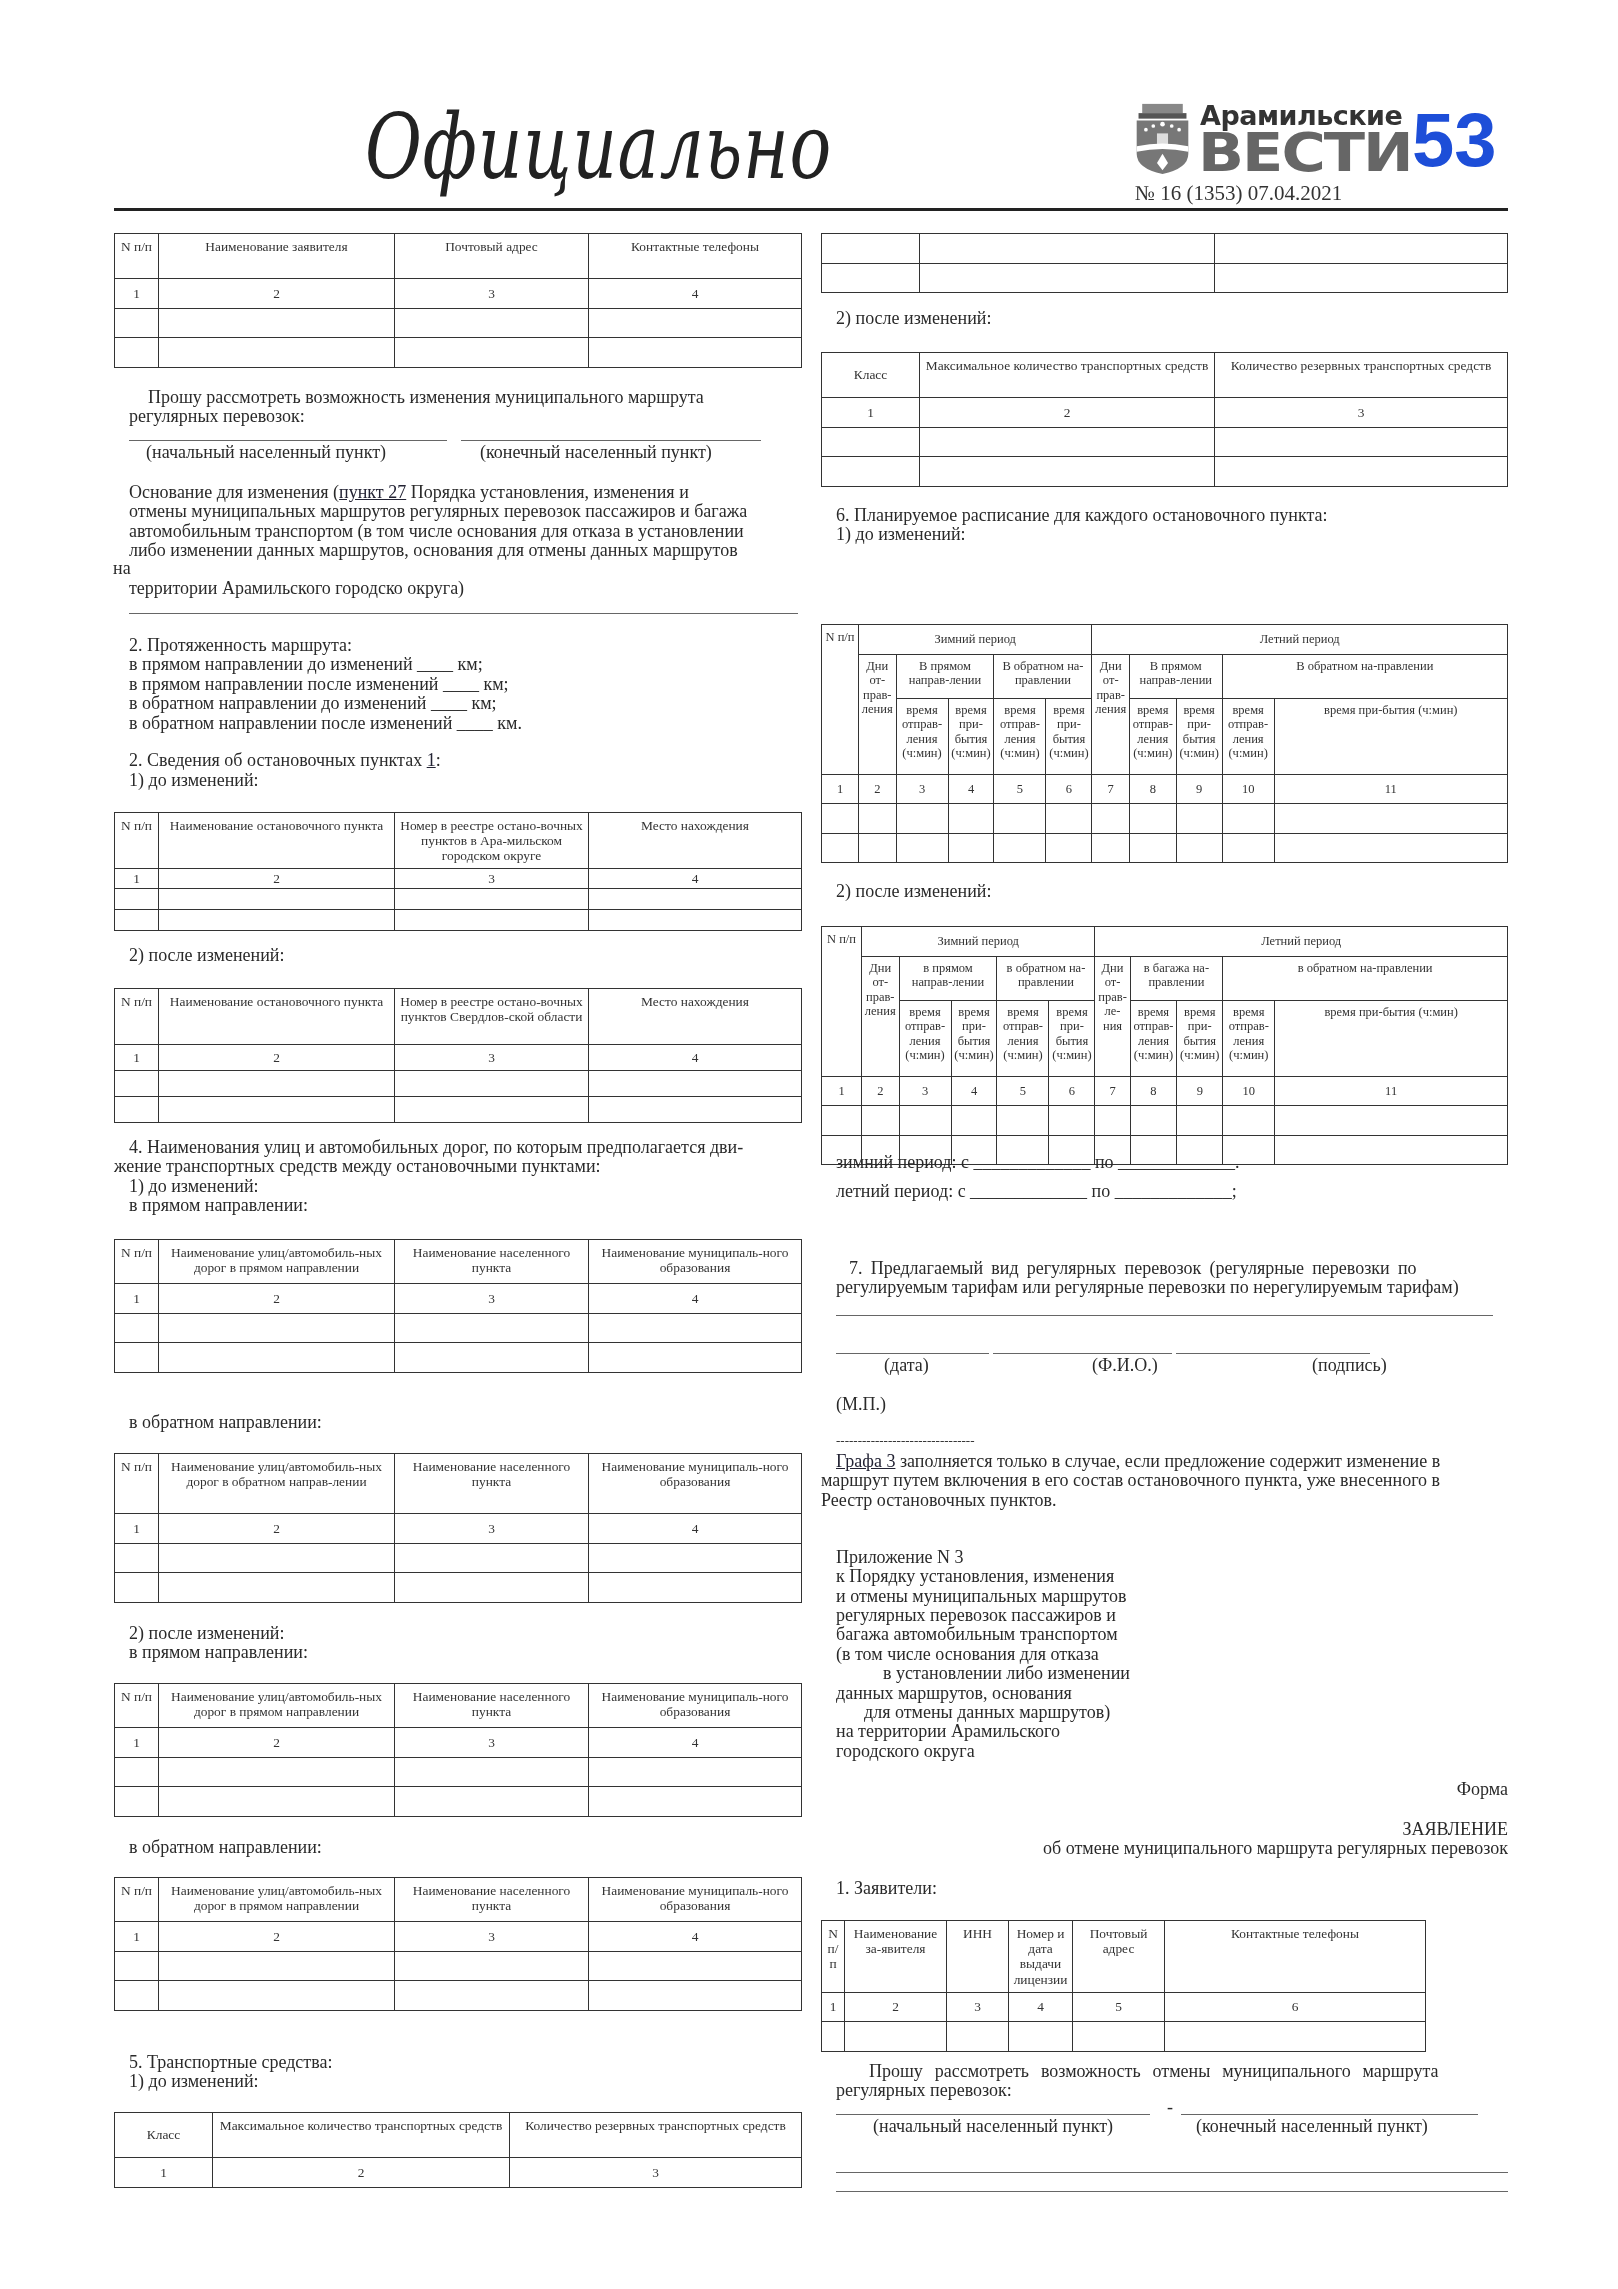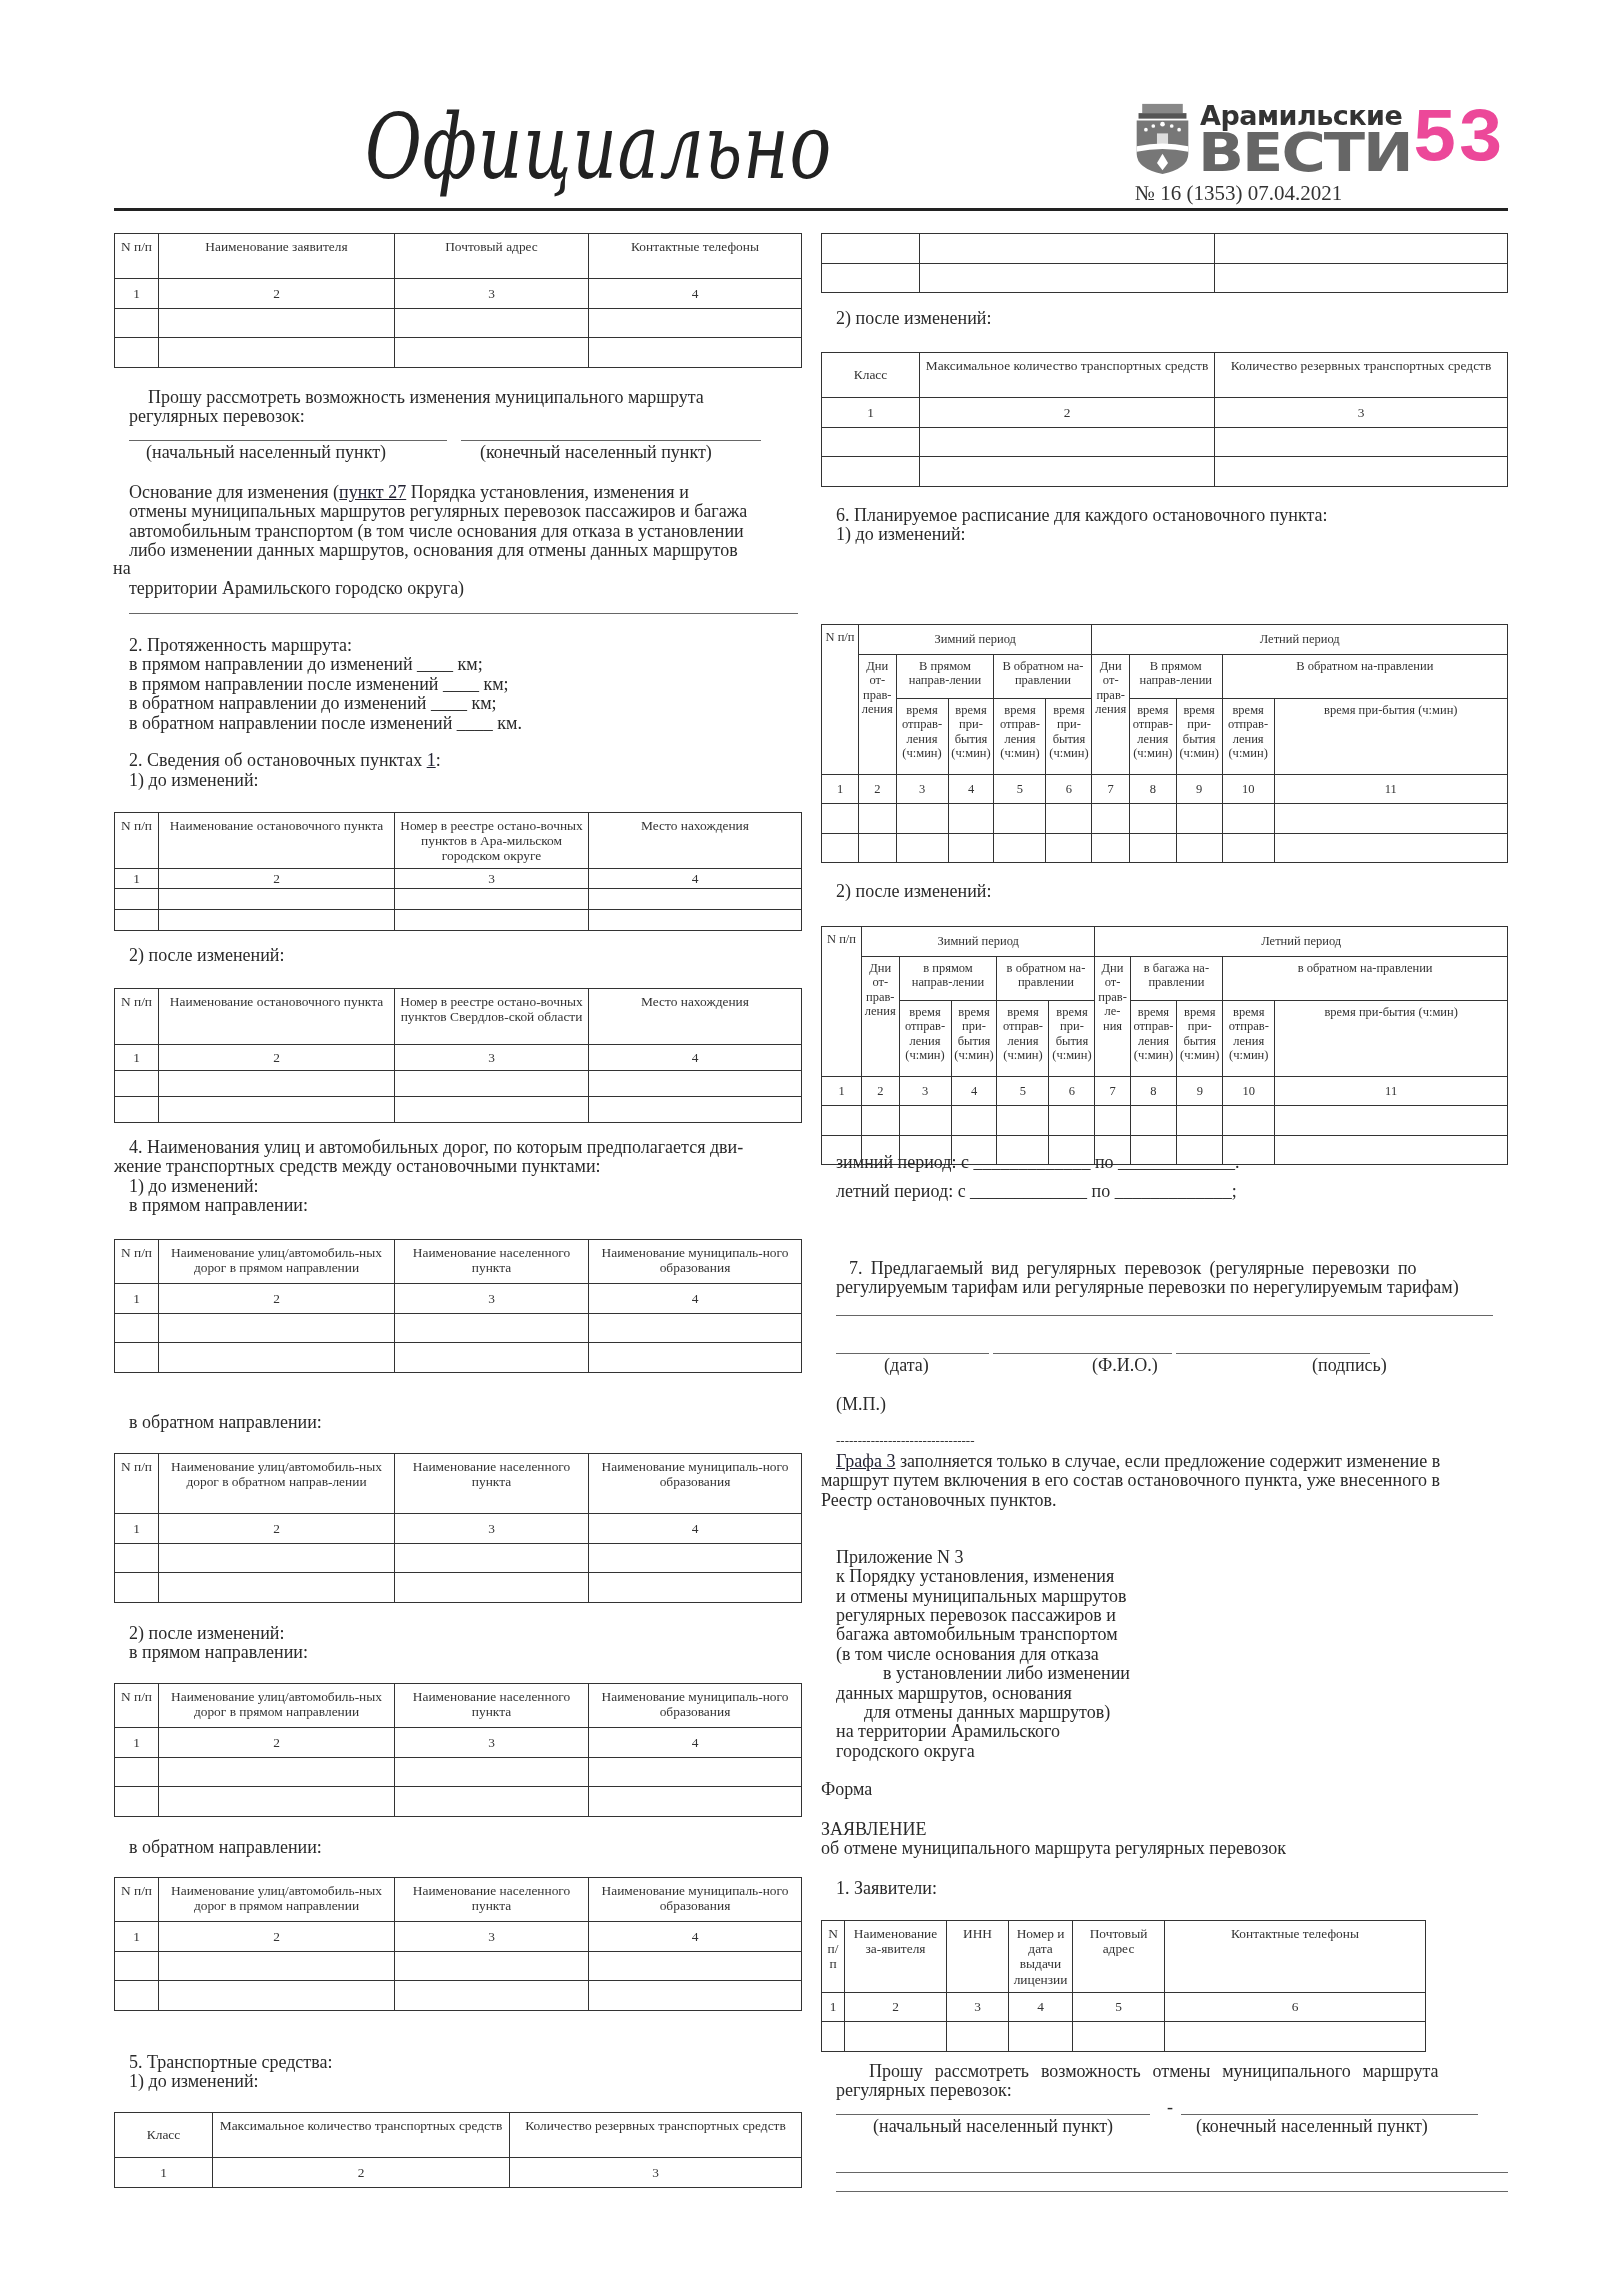--- a/index.html
+++ b/index.html
@@ -6,29 +6,29 @@
   body { width:1619px; height:2290px; position:relative; overflow:hidden;
          font-family:"Liberation Serif","DejaVu Serif",serif; color:#2a2a2a; }
   .abs { position:absolute; }
   
   .hdr-title { left:365px; top:103px; font-size:89px; font-style:italic; font-family:"DejaVu Serif","Liberation Serif",serif; letter-spacing:0.9px; color:#222; transform:scaleX(0.78); transform-origin:left top; line-height:1; }
   .hdr-rule { left:114px; top:208px; width:1394px; height:2.8px; background:#222; }
   .logo { left:1133px; top:100px; width:59px; height:76px; }
   .brand-top { left:1200px; top:102px; font-family:"DejaVu Sans","Liberation Sans",sans-serif; font-size:27px; font-weight:bold; color:#333; line-height:1; letter-spacing:-0.5px; }
   .brand-main { left:1198px; top:126px; font-family:"DejaVu Sans","Liberation Sans",sans-serif; font-size:54px; font-weight:bold; color:#666; line-height:1; letter-spacing:-1.8px; transform:scaleX(1.12); transform-origin:left top; }
   .issue { left:1135px; top:181px; font-size:21px; color:#333; }
-  .pagenum { left:1412px; top:102px; font-family:Liberation Mono, monospace; font-size:76px; font-weight:bold; color:#ec4899; line-height:1; }
+  .pagenum { left:1412px; top:102px; font-family:Liberation Sans, sans-serif; font-size:76px; font-weight:bold; color:#1d4ed8; line-height:1; }
   
   table.t { position:absolute; border-collapse:collapse; font-size:13.4px; color:#333; }
   table.t td { border:1.5px solid #333; text-align:center; vertical-align:top; padding:4.6px 2.8px; line-height:1.15; }
   table.t tr.num td { vertical-align:middle; padding:0; }
   .p { position:absolute; font-size:18px; line-height:20px; color:#2a2a2a; white-space:nowrap; }
   .ul { text-decoration:underline; color:#223; }
   .line { position:absolute; height:0.9px; background:#666; }
-  .center { text-align:left; }
+  .center { text-align:right; }
 </style>
 </head>
 <body>
 
 <div class="abs hdr-title">Официально</div>
 <svg class="abs logo" viewBox="0 0 64 82">
   <rect x="10" y="4" width="44" height="10" fill="#888"></rect>
   <rect x="6" y="14" width="52" height="6" fill="#555"></rect>
   <path d="M4 22 H60 V58 Q60 74 32 80 Q4 74 4 58 Z" fill="#777"></path>
   <circle cx="14" cy="32" r="2" fill="#fff"></circle>

